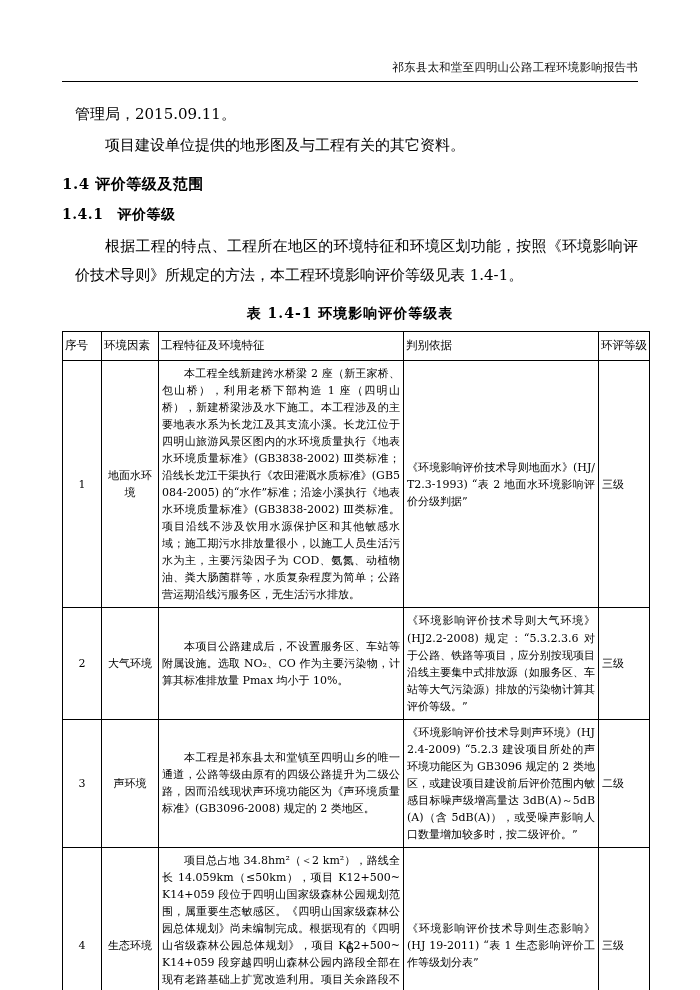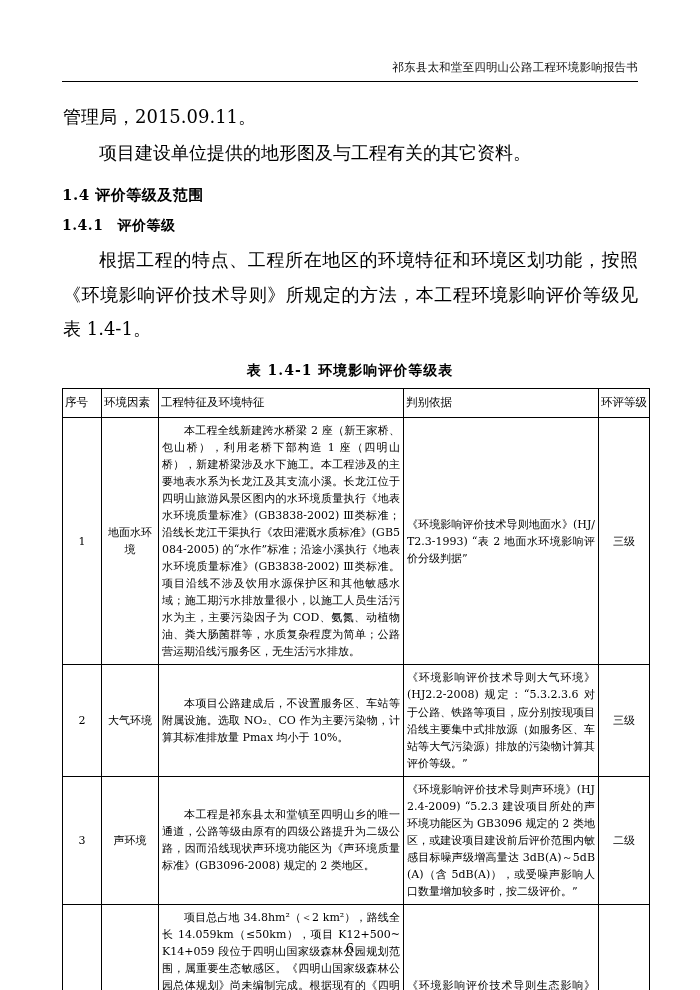--- a/index.html
+++ b/index.html
@@ -26,23 +26,23 @@
     font-size: 11.5px;
     color: #111;
     letter-spacing: 0.2px;
     padding-bottom: 6px;
   }
   .header-rule {
     border-bottom: 1px solid #000;
     margin-bottom: 18px;
   }
   p.body-line {
-    font-size: 18px;
+    font-size: 15px;
     line-height: 1.9;
-    margin: 0 0 2px 1px;
+    margin: 0 0 2px 13px;
     text-align: justify;
   }
   p.indent {
     text-indent: 2em;
   }
   h2.sec {
     font-size: 15px;
     font-weight: bold;
     margin: 16px 0 2px 0;
     letter-spacing: 0.5px;
@@ -77,21 +77,21 @@
   table.maintable th {
     text-align: left;
     font-weight: normal;
     font-size: 11.5px;
     padding: 5px 2px;
   }
   td.c-idx { text-align: center; width: 34px; }
   td.c-factor { text-align: center; width: 52px; margin-top: 35px; }
   td.c-feature { text-align: justify; width: 240px; padding: 5px 6px; }
   td.c-basis { text-align: justify; width: 190px; padding: 5px 6px; }
-  td.c-level { text-align: center; width: 46px; }
+  td.c-level { text-align: left; width: 46px; }
   .c-feature .ind { text-indent: 2em; display: block; }
   .c-basis .ind { text-indent: 0em; display: block; }
   .footer-pageno {
     position: absolute;
     bottom: 34px;
     left: 0;
     width: 700px;
     text-align: center;
     font-size: 13px;
   }

